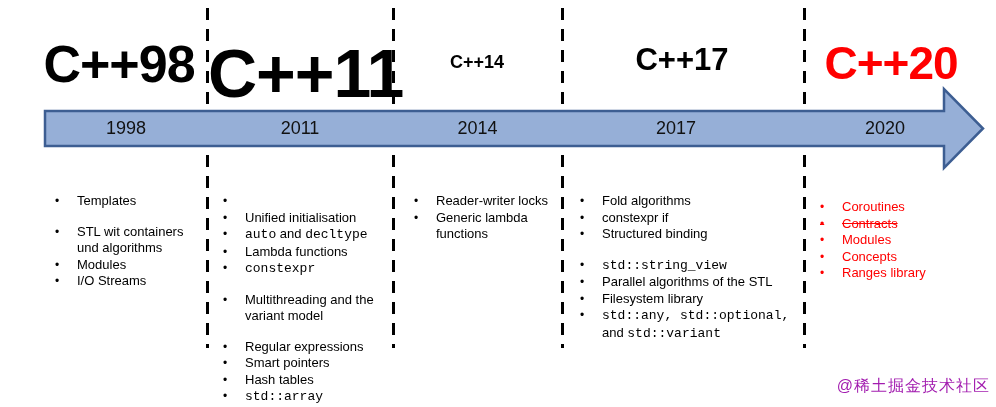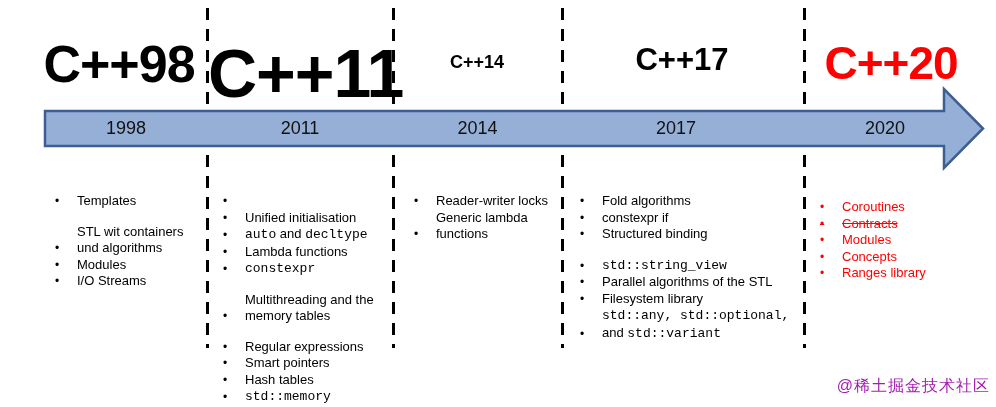--- a/index.html
+++ b/index.html
@@ -37,21 +37,21 @@
   .y3{left:562px;width:228px} .y4{left:804px;width:162px}
 
   
   .col-list { position:absolute; top:193px; font-size:13px; line-height:16.5px; color:#000; z-index:2; }
   .c0{left:48px;  width:154px}
   .c1{left:216px; width:172px}
   .c2{left:407px; width:158px}
   .c3{left:573px; width:224px}
   .c4{left:813px; width:178px; top:199px;}
   .group { margin-bottom:14px; }
-  .item { display:flex; align-items:flex-end; }
+  .item { display:flex; align-items:flex-start; }
   .b { flex:0 0 29px; padding-left:7px; box-sizing:border-box; }
   .b::before { content:"•"; font-size:12px; }
   .t { flex:1 1 auto; }
   .mono { font-family:"Liberation Mono", monospace; font-size:13px; }
   .strike > span { text-decoration:line-through; }
 
   .watermark {
     position:absolute; right:6px; bottom:10px; z-index:3;
     font-size:16px; color:#a21caf; letter-spacing:1px;
   }
@@ -122,39 +122,39 @@
           <span class="t"><span>Lambda functions</span></span>
         </div>
         <div class="item">
           <span class="b"></span>
           <span class="t"><span class="mono">constexpr</span></span>
         </div>
       </div>
       <div class="group">
         <div class="item">
           <span class="b"></span>
-          <span class="t"><span>Multithreading and the</span><br><span>memory tables</span></span>
+          <span class="t"><span>Multithreading and the</span><br><span>variant model</span></span>
         </div>
       </div>
       <div class="group">
         <div class="item">
           <span class="b"></span>
           <span class="t"><span>Regular expressions</span></span>
         </div>
         <div class="item">
           <span class="b"></span>
           <span class="t"><span>Smart pointers</span></span>
         </div>
         <div class="item">
           <span class="b"></span>
           <span class="t"><span>Hash tables</span></span>
         </div>
         <div class="item">
           <span class="b"></span>
-          <span class="t"><span class="mono">std::memory</span></span>
+          <span class="t"><span class="mono">std::array</span></span>
         </div>
       </div>
     </div>
   <div class="col-list c2" style="color: rgb(0, 0, 0);">
       <div class="group">
         <div class="item">
           <span class="b"></span>
           <span class="t"><span>Reader-writer locks</span></span>
         </div>
         <div class="item">

